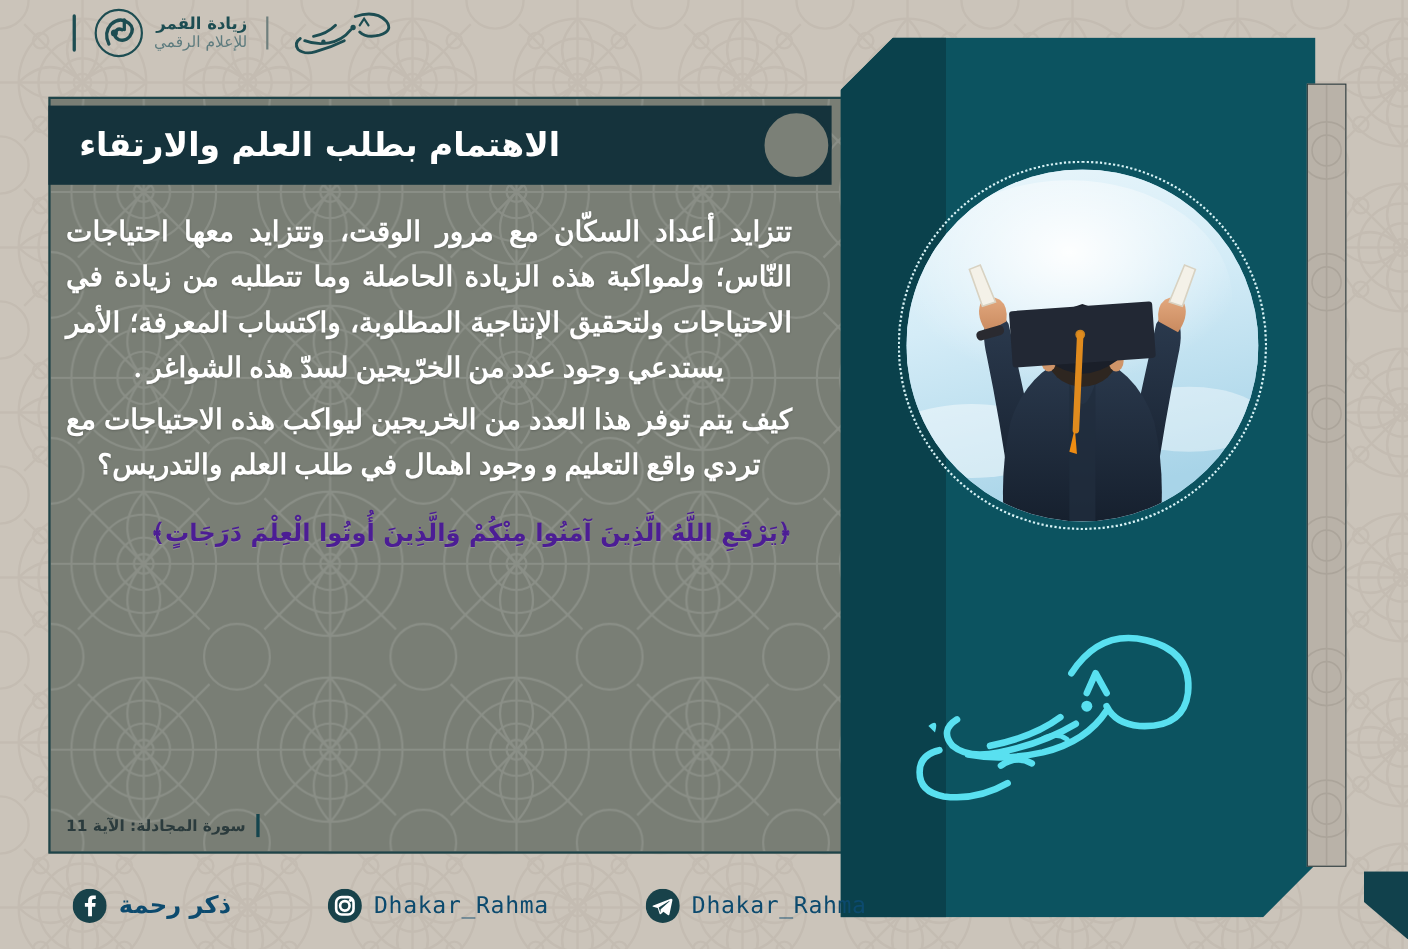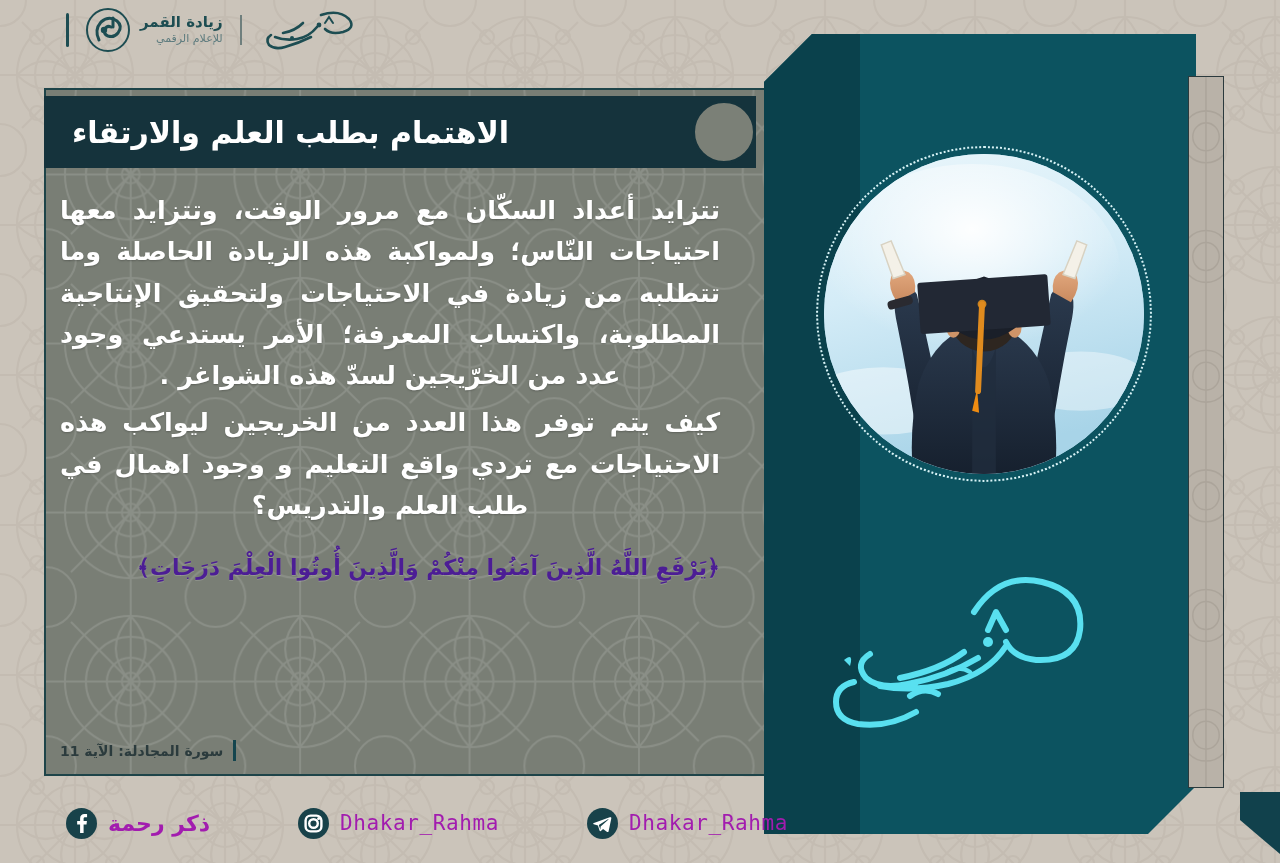--- a/index.html
+++ b/index.html
@@ -23,21 +23,21 @@
     width:3px; height:34px; background:#1d4d52; margin-right:16px;
     border-radius:2px; flex:none;
   }
   .logo-mark { width:46px; height:46px; flex:none; }
   .logo-text { margin-left:9px; text-align:right; line-height:1.05; }
   .logo-text .l1 {
     font-size:15px; font-weight:bold; color:#1d4d52;
     letter-spacing:.3px; direction:rtl;
   }
   .logo-text .l2 {
-    font-size:11px; color:#5d7b7e; direction:rtl; margin-top:2px;
+    font-size:14px; color:#5d7b7e; direction:rtl; margin-top:2px;
   }
   .hdr-sep { width:2px; height:30px; background:#6f7f7d; margin:0 17px; flex:none; }
   .hdr-calli { width:104px; height:50px; flex:none; }
 
   
   .card {
     position:absolute; left:44px; top:88px; width:1178px; height:688px;
     z-index:2; background:#797e75; border:2px solid #1e4449;
     overflow:hidden;
   }
@@ -62,20 +62,21 @@
 
   
   .body-col {
     position:absolute; left:60px; top:190px; width:660px; z-index:8;
     direction:rtl; text-align:right; color:#ffffff;
   }
   .para {
     font-size:25.5px; font-weight:bold; line-height:1.62;
     text-align:justify; text-align-last:center; margin-bottom:4px;
     text-shadow:0 1px 2px rgba(0,0,0,.22);
+    font-family:Liberation Serif, serif;
   }
   .para.p2 { margin-top:6px; }
 
   .verse {
     margin-top:23px; direction:rtl; text-align:right;
     color:#4c1d95; font-size:22px; font-weight:bold; line-height:1.75;
     text-shadow:0 1px 0 rgba(255,255,255,.16);
   }
   .src-row {
     position:absolute; left:60px; top:740px; z-index:8;
@@ -119,21 +120,21 @@
   .brand-calli svg { width:100%; height:100%; }
 
   
   .footer {
     position:absolute; left:0; top:792px; width:1280px; height:62px;
     z-index:5; display:flex; align-items:center; padding-left:66px; gap:88px;
   }
   .social { display:flex; align-items:center; gap:11px; }
   .social .ico { width:31px; height:31px; flex:none; }
   .social .handle {
-    font-size:21px; color:#a21caf; letter-spacing:.6px;
+    font-size:21px; color:#0c4a6e; letter-spacing:.6px;
     font-family:"DejaVu Sans Mono","Liberation Mono",monospace;
   }
   .social .handle.ar {
     direction:rtl; font-family:"DejaVu Sans","Liberation Sans",sans-serif;
     font-size:22px; font-weight:bold; letter-spacing:0;
   }
   .footer-notch {
     position:absolute; right:0; top:792px; width:40px; height:62px; z-index:5;
     background:#11414c; clip-path:polygon(0 0, 40px 0, 40px 62px, 40px 62px, 0 28px);
   }

